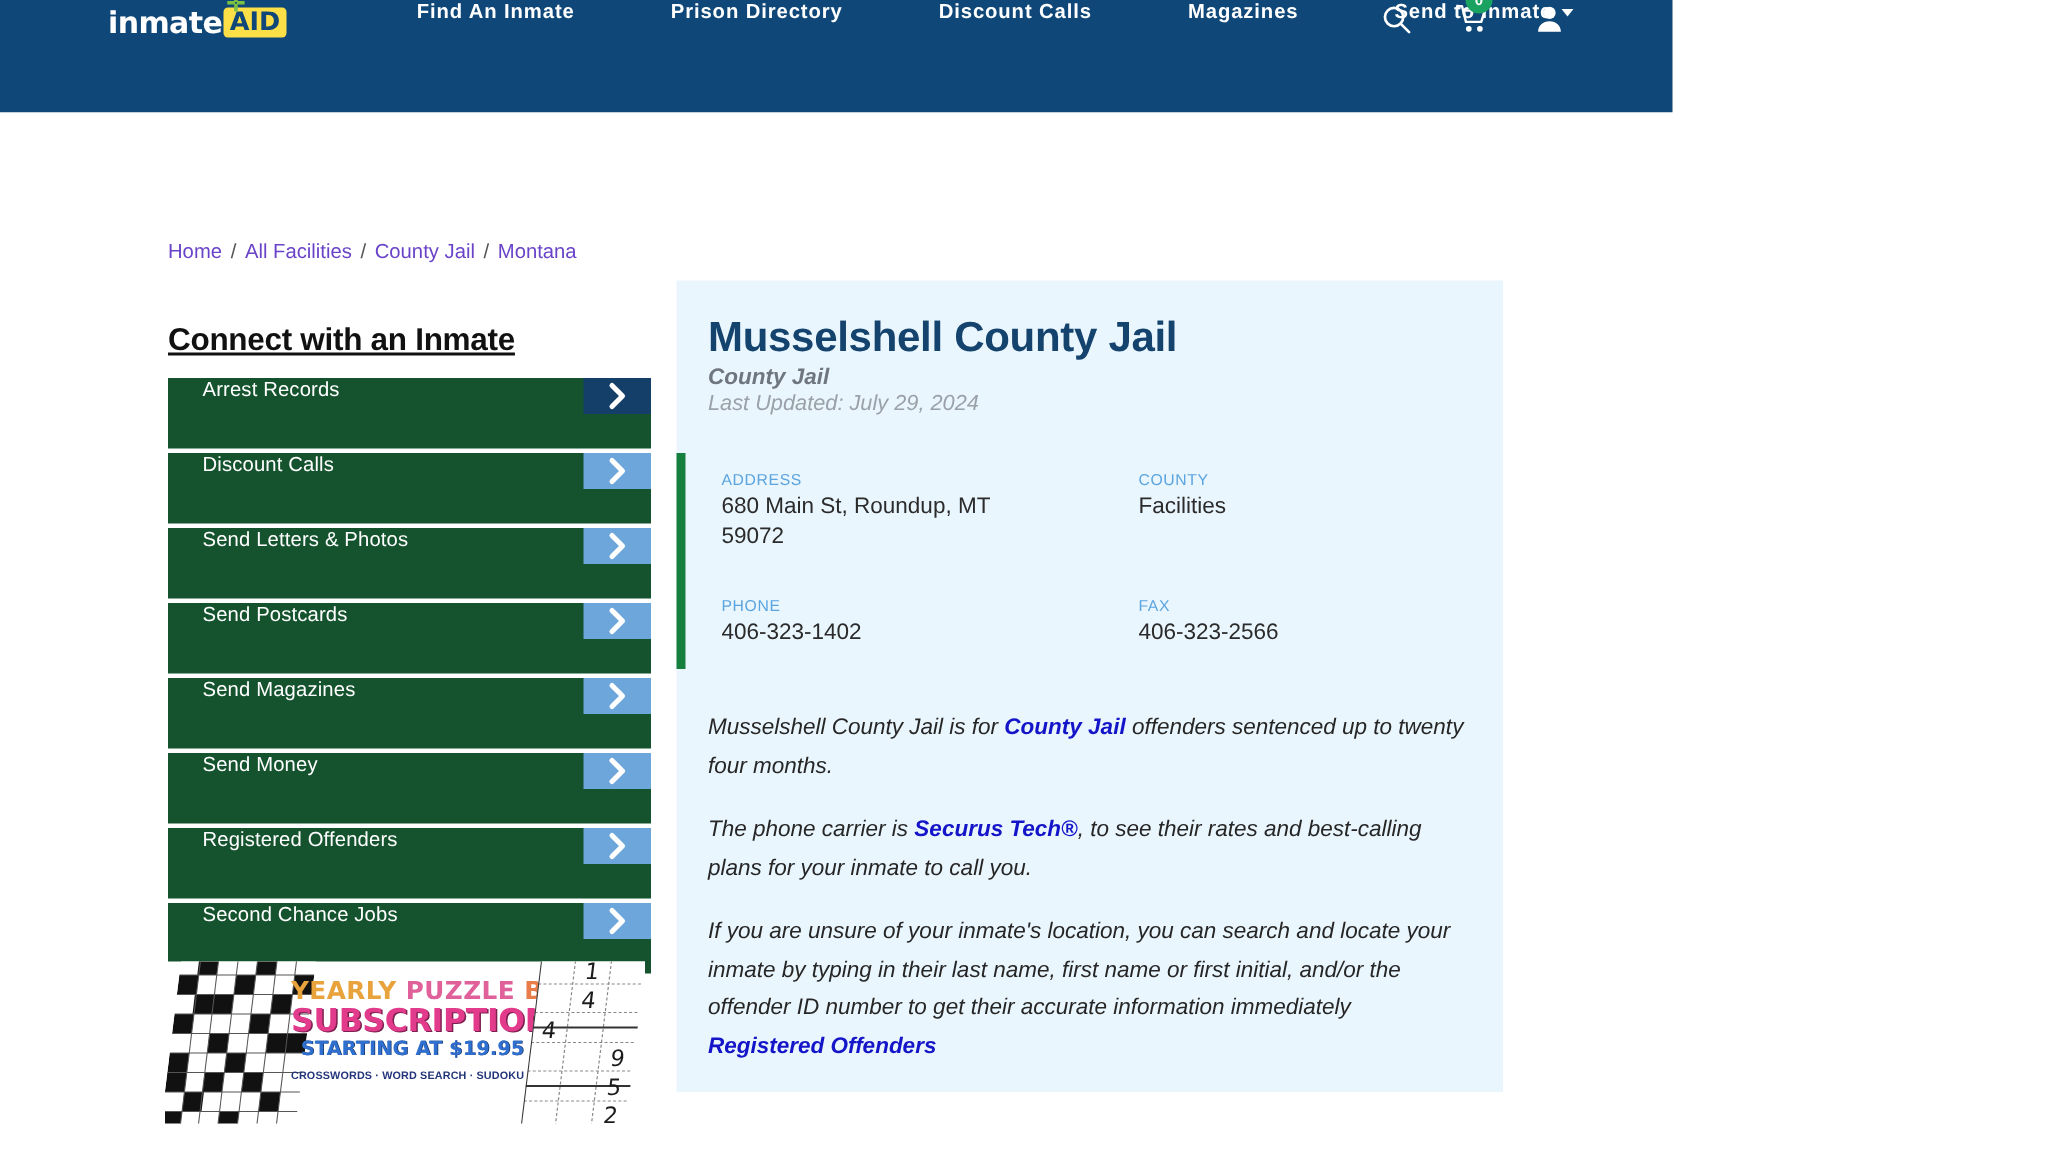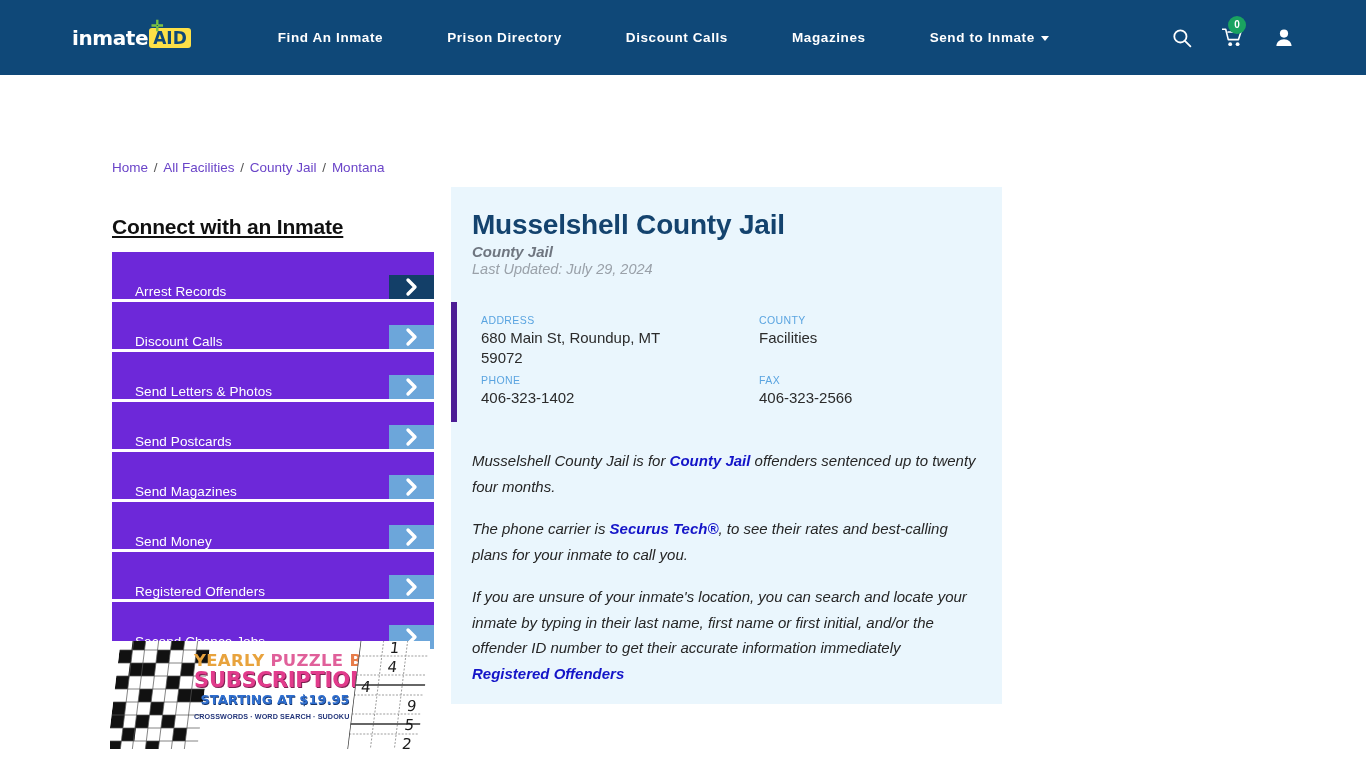--- a/index.html
+++ b/index.html
@@ -7,25 +7,25 @@
   html, body {
     width: 1366px;
     height: 768px;
     overflow: hidden;
     background: #ffffff;
     font-family: "Liberation Sans", sans-serif;
   }
 
   
   .topnav {
-    width: 1366px;
+    width: 1115px;
     height: 75px;
     background: #0f4878;
     display: flex;
-    align-items: center;
+    align-items: flex-start;
     position: relative;
   }
 
   .logo {
     margin-left: 72px;
     display: flex;
     align-items: center;
     height: 30px;
     position: relative;
   }
@@ -144,22 +144,22 @@
     color: #111111;
     text-decoration: underline;
     margin-bottom: 13px;
     letter-spacing: -0.2px;
   }
 
   .side-btn {
     display: flex;
     height: 47px;
     margin-bottom: 3px;
-    background: #6d28d9;
-    align-items: flex-end;
+    background: #14532d;
+    align-items: flex-start;
     cursor: pointer;
     overflow: hidden;
   }
   .side-btn-label {
     flex: 1;
     display: flex;
     align-items: center;
     padding-left: 23px;
     color: #ffffff;
     font-size: 13.5px;
@@ -250,25 +250,25 @@
   .facility-type {
     font-size: 15px; font-weight: bold; font-style: italic;
     color: #6f7680; margin-top: 2px;
   }
   .facility-updated {
     font-size: 14.5px; font-style: italic; color: #9aa1a9; margin-top: 1px;
   }
 
   .info-block {
     margin: 25px 0 0 0;
-    border-left: 6px solid #4c1d95;
+    border-left: 6px solid #15803d;
     padding: 12px 0 14px 24px;
     display: grid;
     grid-template-columns: 278px 1fr;
-    row-gap: 6px;
+    row-gap: 30px;
   }
   .info-lbl {
     font-size: 10.5px; color: #5aa4e0; letter-spacing: 0.4px;
     margin-bottom: 2px; text-transform: uppercase;
   }
   .info-val { font-size: 15px; color: #2b2b2b; line-height: 20px; max-width: 210px; }
 
   .body-text { padding: 26px 21px 0 21px; }
   .body-text p {
     font-size: 15px; font-style: italic; color: #262626;

